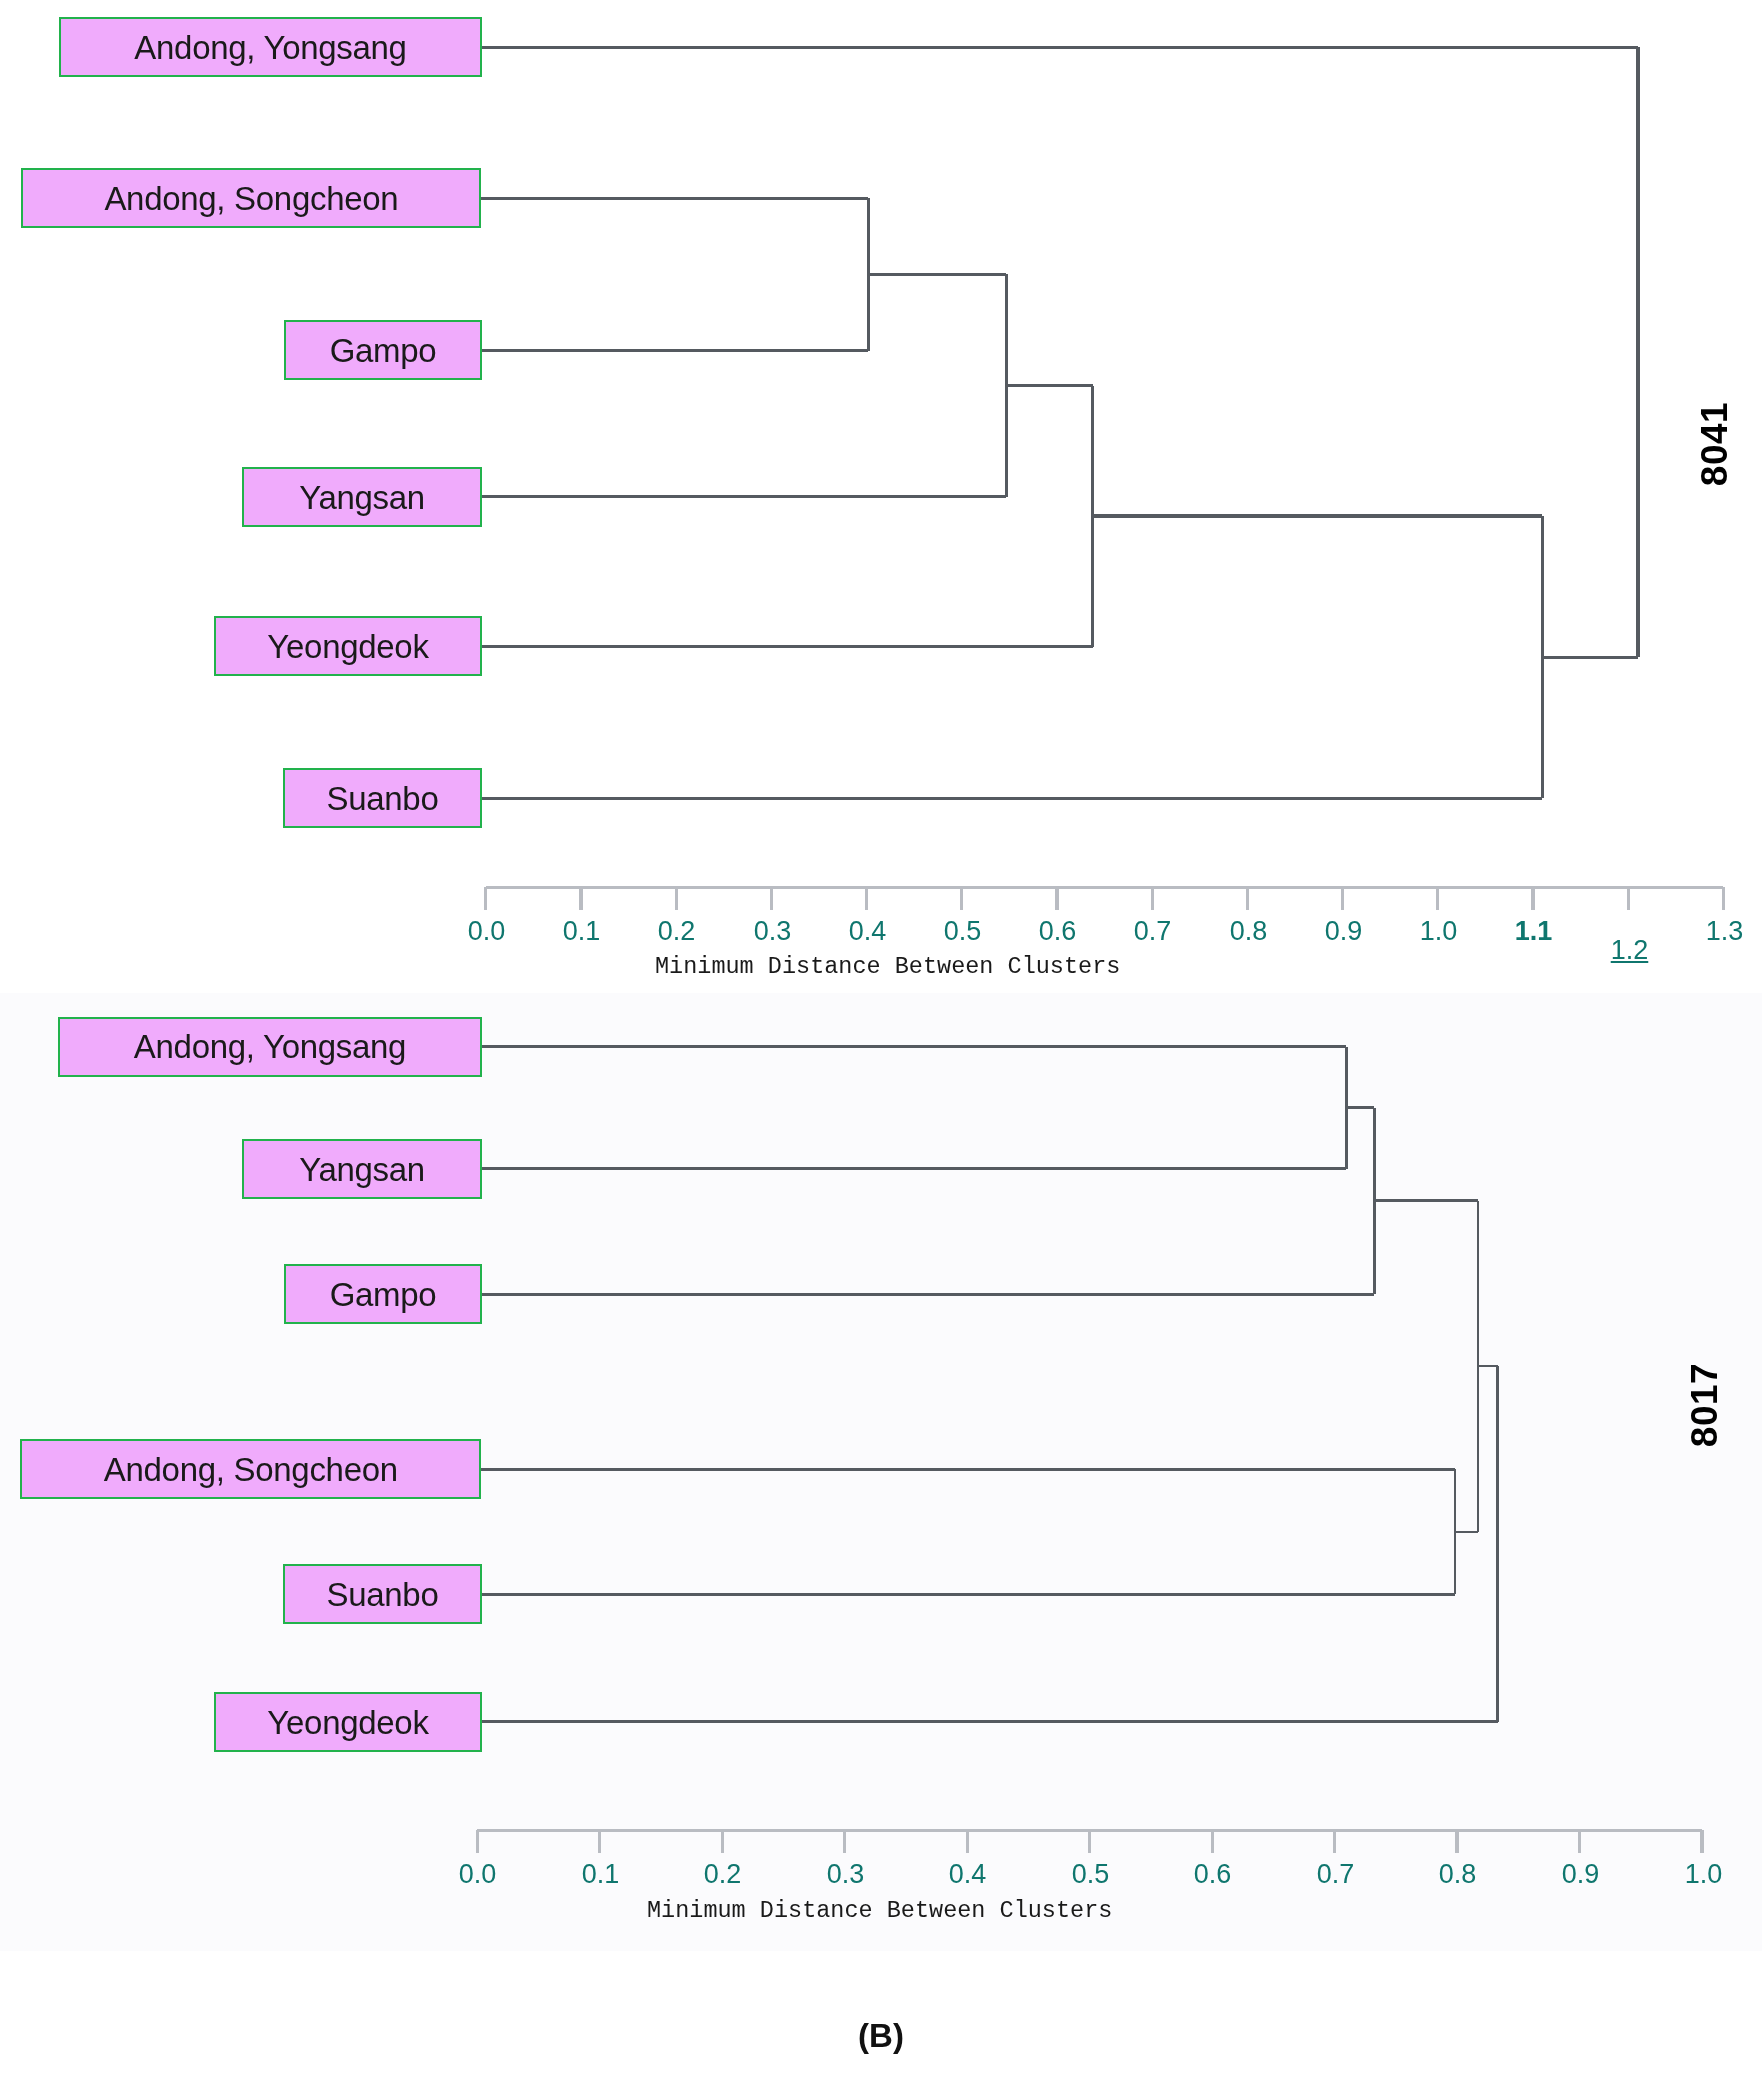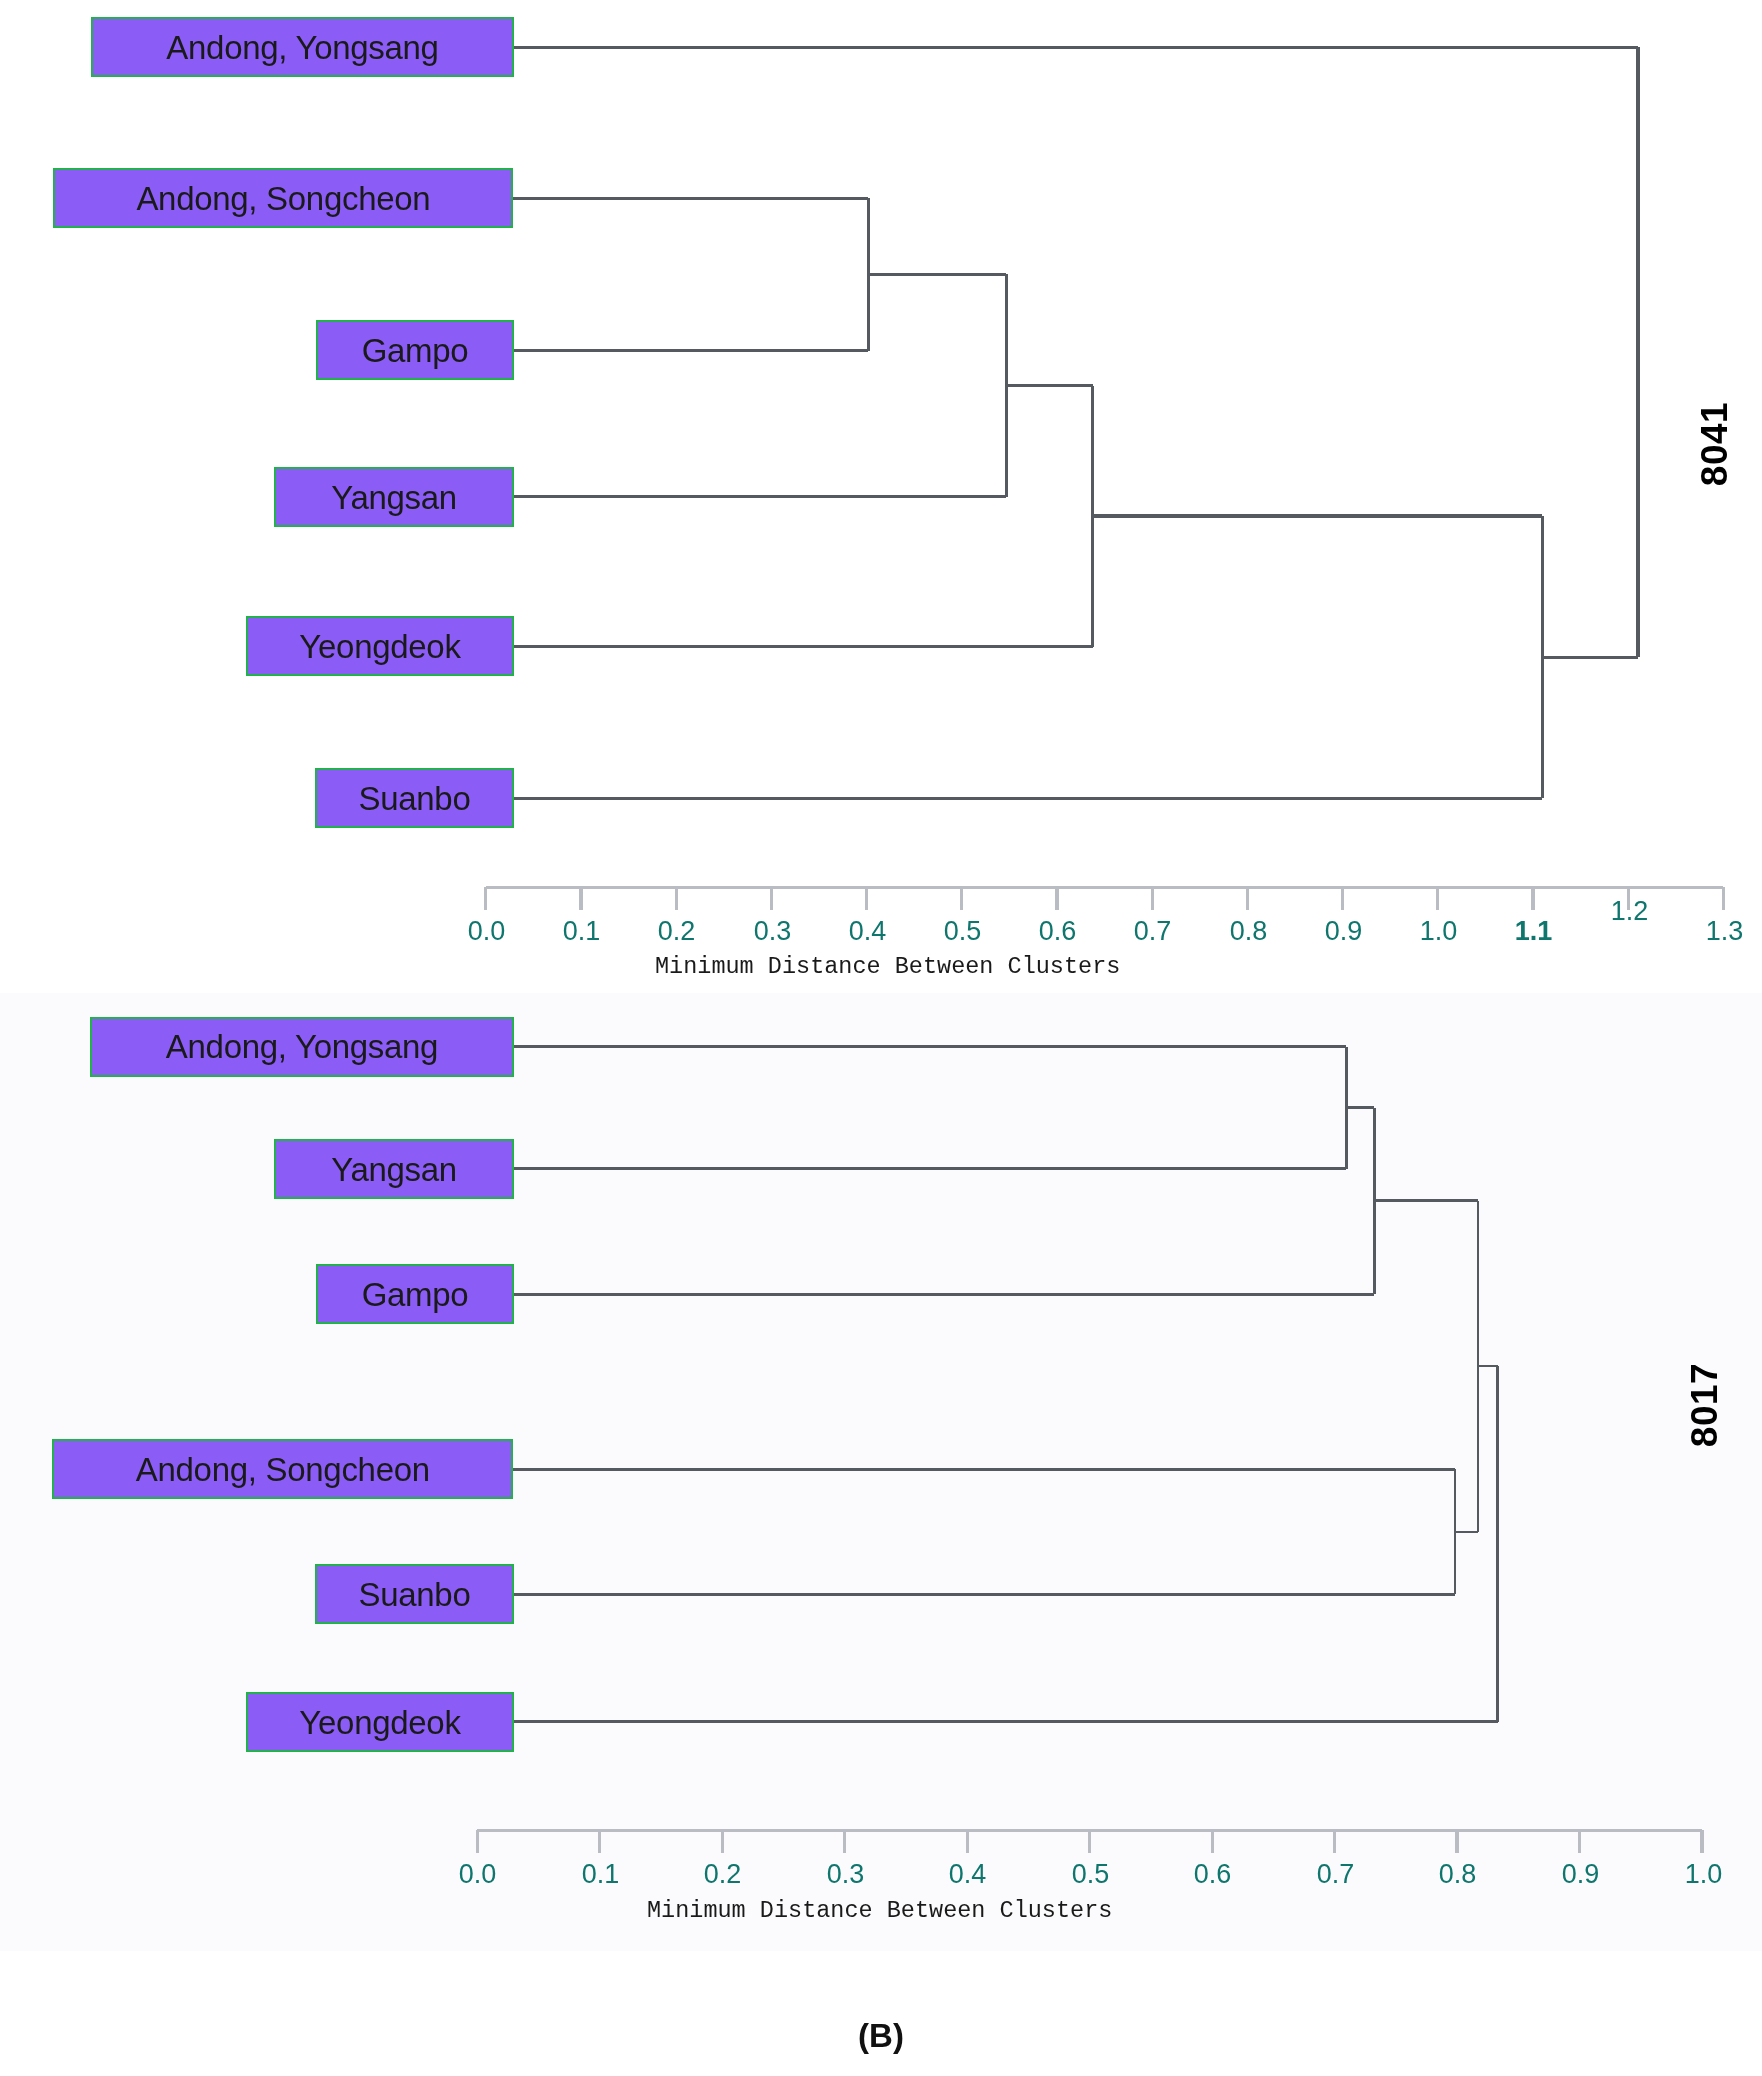--- a/index.html
+++ b/index.html
@@ -6,29 +6,28 @@
   body{font-family:"Liberation Sans",sans-serif;}
   .page{position:relative;width:1762px;height:2077px;background:#ffffff;overflow:hidden;}
 
   .panel{position:absolute;left:0;width:1762px;background:#ffffff;}
   .panel-a{top:0;height:993px;}
   .panel-b{top:993px;height:958px;background:#fbfbfd;}
 
   .leaf-box{
     position:absolute;
     border:2.7px solid #22b24c;
-    background:#8b5cf6;
+    background:#f0abfc;
     box-sizing:border-box;
     display:flex;align-items:center;justify-content:center;
     color:#1a1a1a;
     font-size:33px;
     line-height:1;
     white-space:nowrap;
     letter-spacing:-0.3px;
-    margin-left:32px;
   }
 
   .den-svg{position:absolute;left:0;top:0;}
 
   .panel-tag{
     position:absolute;
     font-weight:bold;
     font-size:37px;
     color:#000;
     transform:rotate(-90deg);
@@ -143,21 +142,21 @@
     <div class="tick-label" style="left:676px;top:916px;">0.2</div>
     <div class="tick-label" style="left:772px;top:916px;">0.3</div>
     <div class="tick-label" style="left:867px;top:916px;">0.4</div>
     <div class="tick-label" style="left:962px;top:916px;">0.5</div>
     <div class="tick-label" style="left:1057px;top:916px;">0.6</div>
     <div class="tick-label" style="left:1152px;top:916px;">0.7</div>
     <div class="tick-label" style="left:1248px;top:916px;">0.8</div>
     <div class="tick-label" style="left:1343px;top:916px;">0.9</div>
     <div class="tick-label" style="left:1438px;top:916px;">1.0</div>
     <div class="tick-label" style="left:1533px;top:916px;font-weight:bold;">1.1</div>
-    <div class="tick-label" style="left:1629px;top:896px;">1.2</div>
+    <div class="tick-label" style="left:1629px;top:935px;text-decoration:underline;">1.2</div>
     <div class="tick-label" style="left:1724px;top:916px;">1.3</div>
 
     <div class="axis-caption" style="left:730px;top:953px;width:428px;margin-left:-75px;">Minimum Distance Between Clusters</div>
 
     <div class="panel-tag" style="left:1661px;top:423px;width:107px;text-align:center;">8041</div>
   </div>
 
   <div class="panel panel-b">
 
     <svg class="den-svg" width="1762" height="958" viewBox="0 0 3294 1790">

